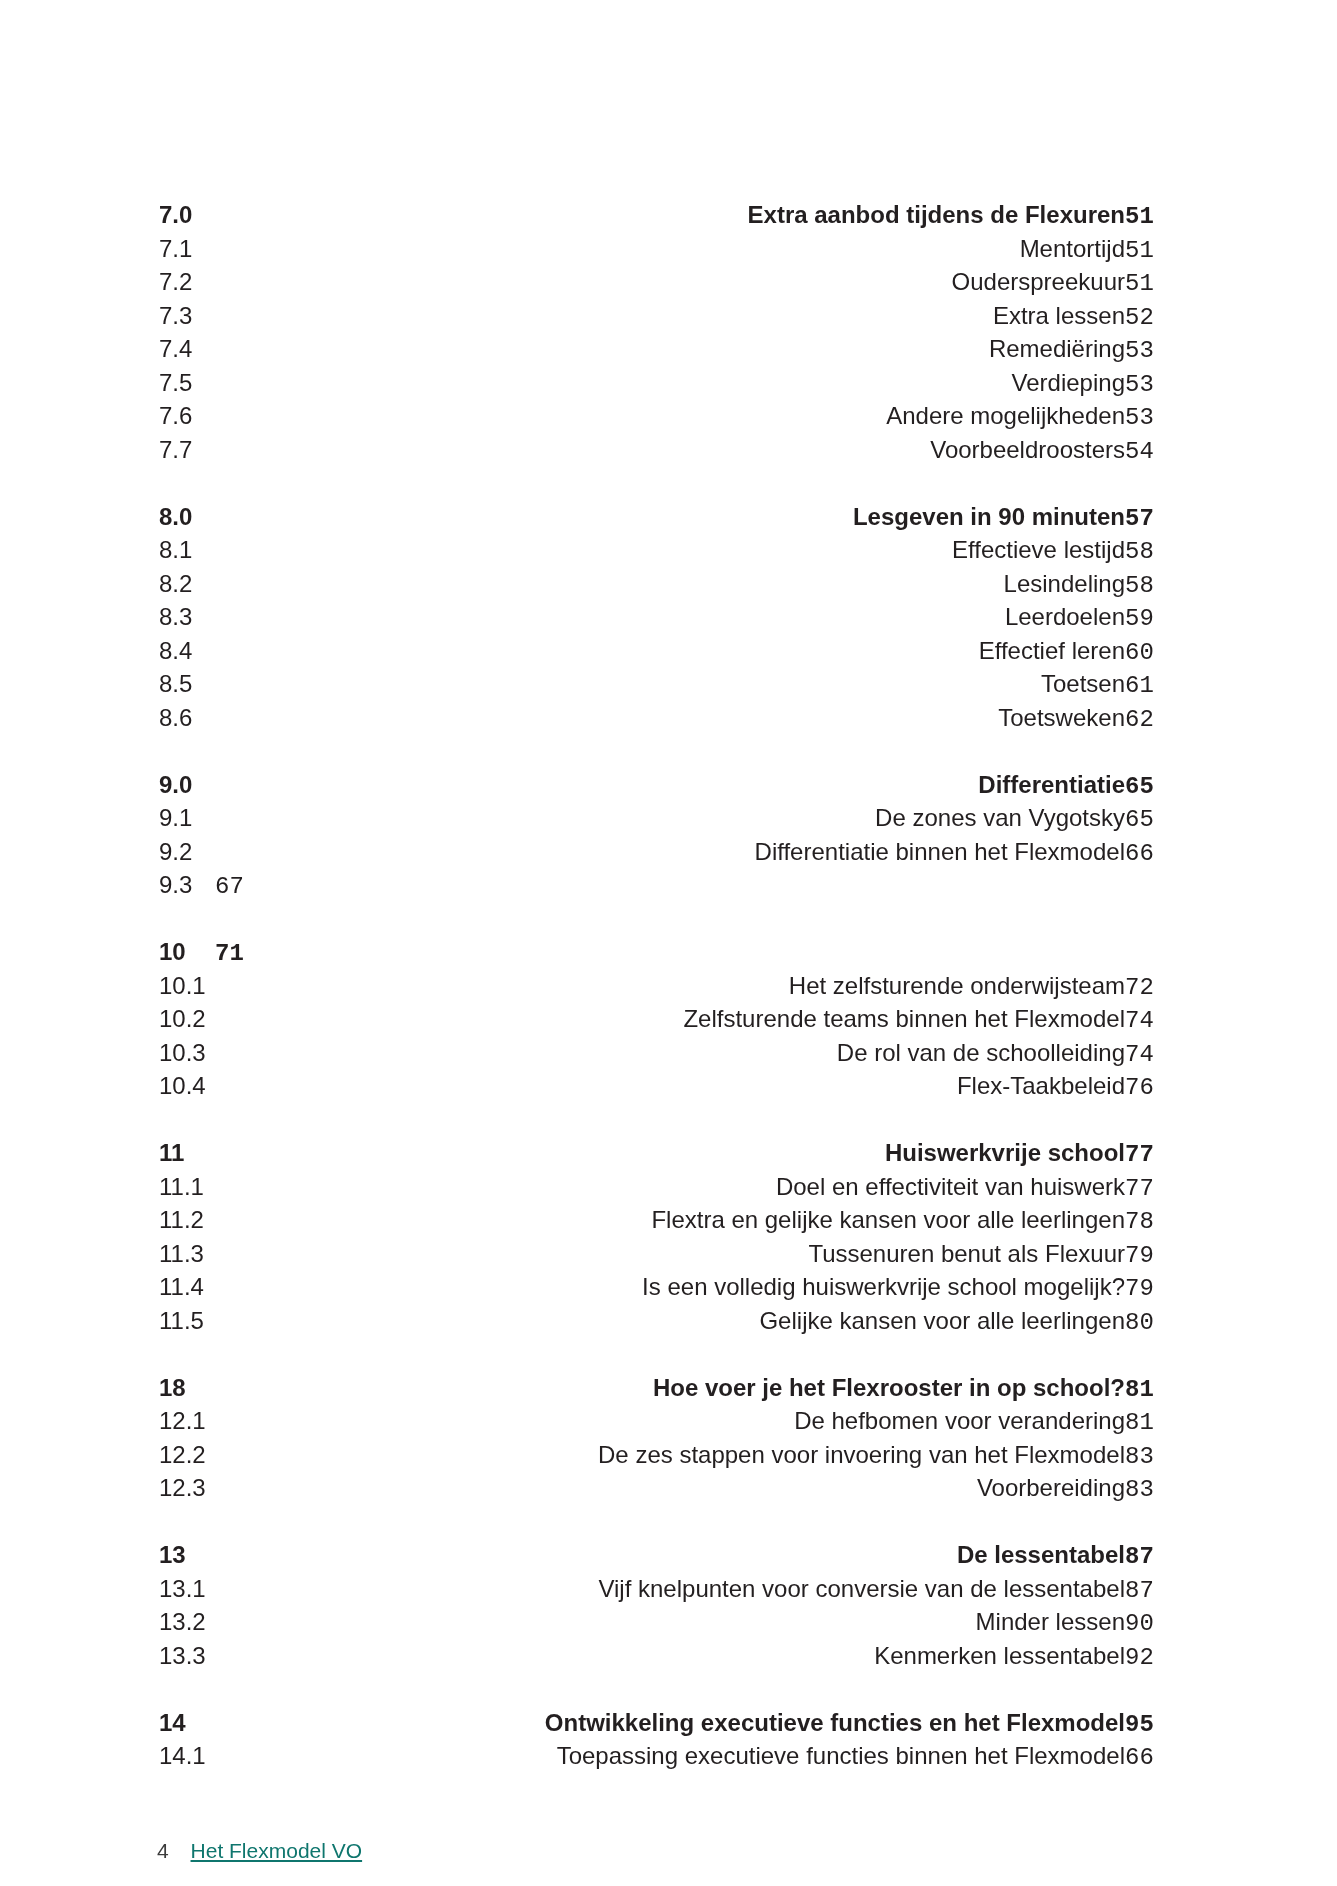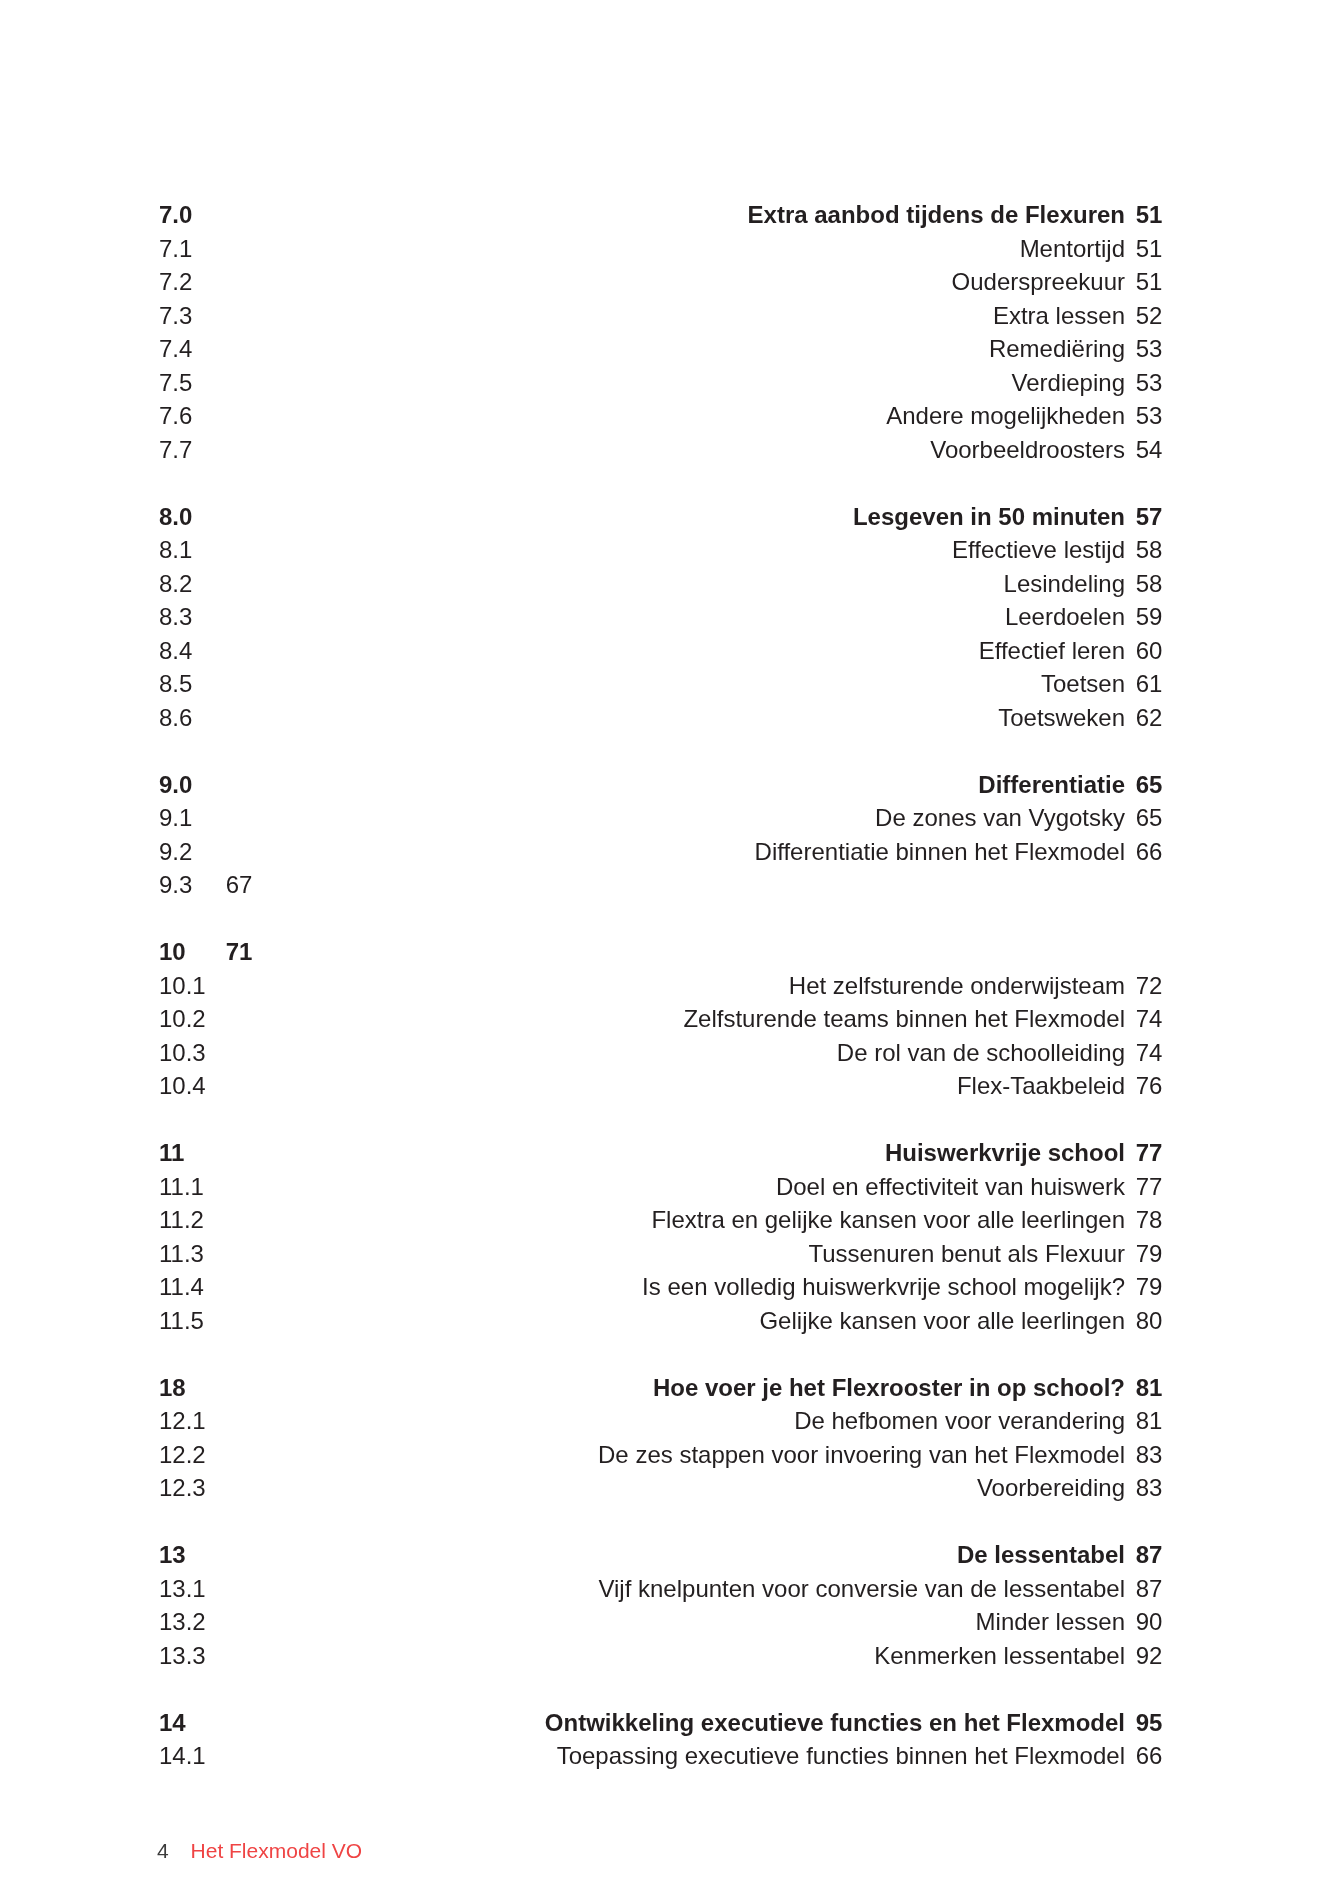--- a/index.html
+++ b/index.html
@@ -42,22 +42,23 @@
     width: 56px;
   }
   .row .title {
     flex: 1 1 auto;
     white-space: nowrap;
     overflow: hidden;
     text-align: right;
   }
   .row .pg {
     flex: none;
-    text-align: center;
+    text-align: left;
     min-width: 48px;
+    font-family: Liberation Mono, monospace;
   }
   .footer {
     position: absolute;
     left: 157px;
     top: 1792px;
     font-size: 21px;
     line-height: 24px;
     white-space: nowrap;
   }
   .footer .footer-num {
@@ -117,21 +118,21 @@
     </div>
 
     <div class="row">
       <span class="num">7.7</span>
       <span class="title">Voorbeeldroosters</span>
       <span class="pg">54</span>
     </div>
 
     <div class="row bold gap">
       <span class="num">8.0</span>
-      <span class="title">Lesgeven in 50 minuten</span>
+      <span class="title">Lesgeven in 90 minuten</span>
       <span class="pg">57</span>
     </div>
 
     <div class="row">
       <span class="num">8.1</span>
       <span class="title">Effectieve lestijd</span>
       <span class="pg">58</span>
     </div>
 
     <div class="row">
@@ -308,16 +309,16 @@
 
     <div class="row">
       <span class="num">14.1</span>
       <span class="title">Toepassing executieve functies binnen het Flexmodel</span>
       <span class="pg">66</span>
     </div>
   </div>
 
   <div class="footer">
     <span class="footer-num">4</span>
-    <span class="footer-title" style="color: #ef4444;">Het Flexmodel VO</span>
+    <span class="footer-title" style="color: #0f766e; text-decoration: underline;">Het Flexmodel VO</span>
   </div>
 
 </div>
 
 </body></html>

